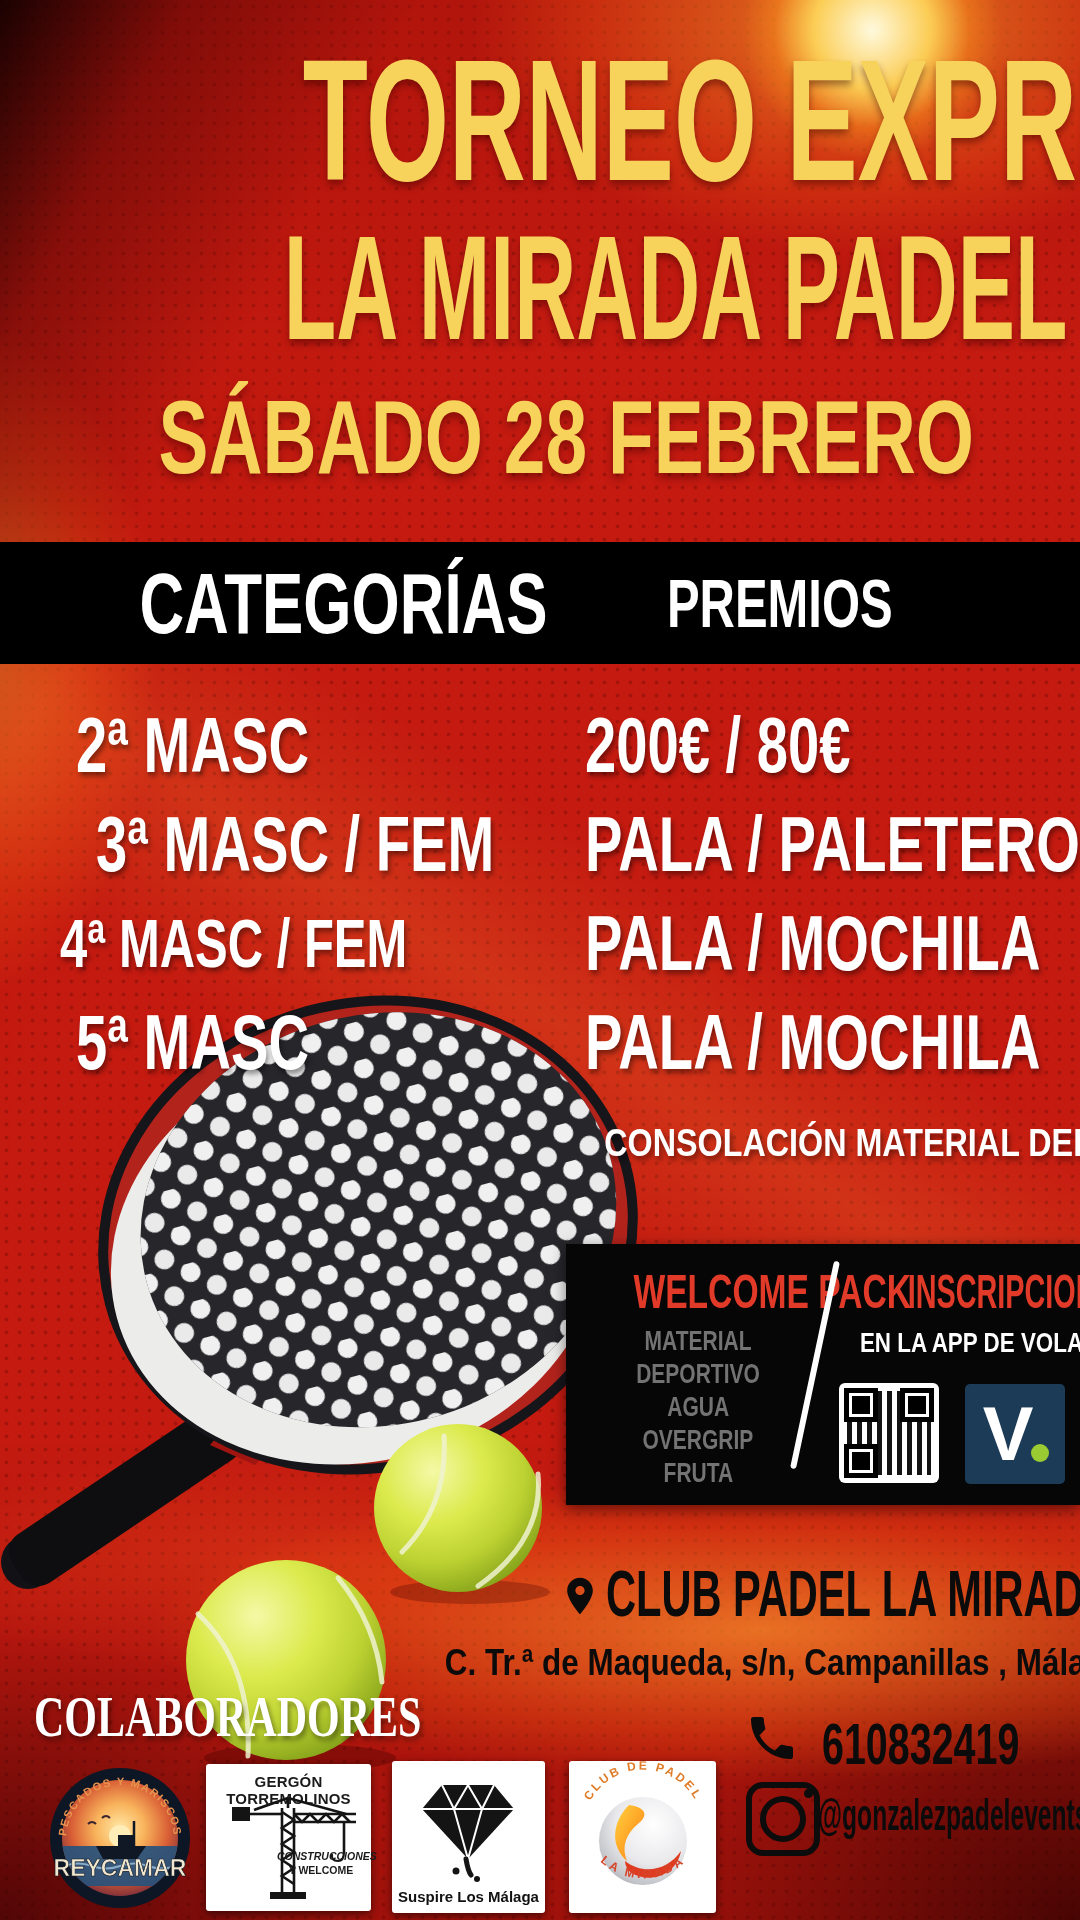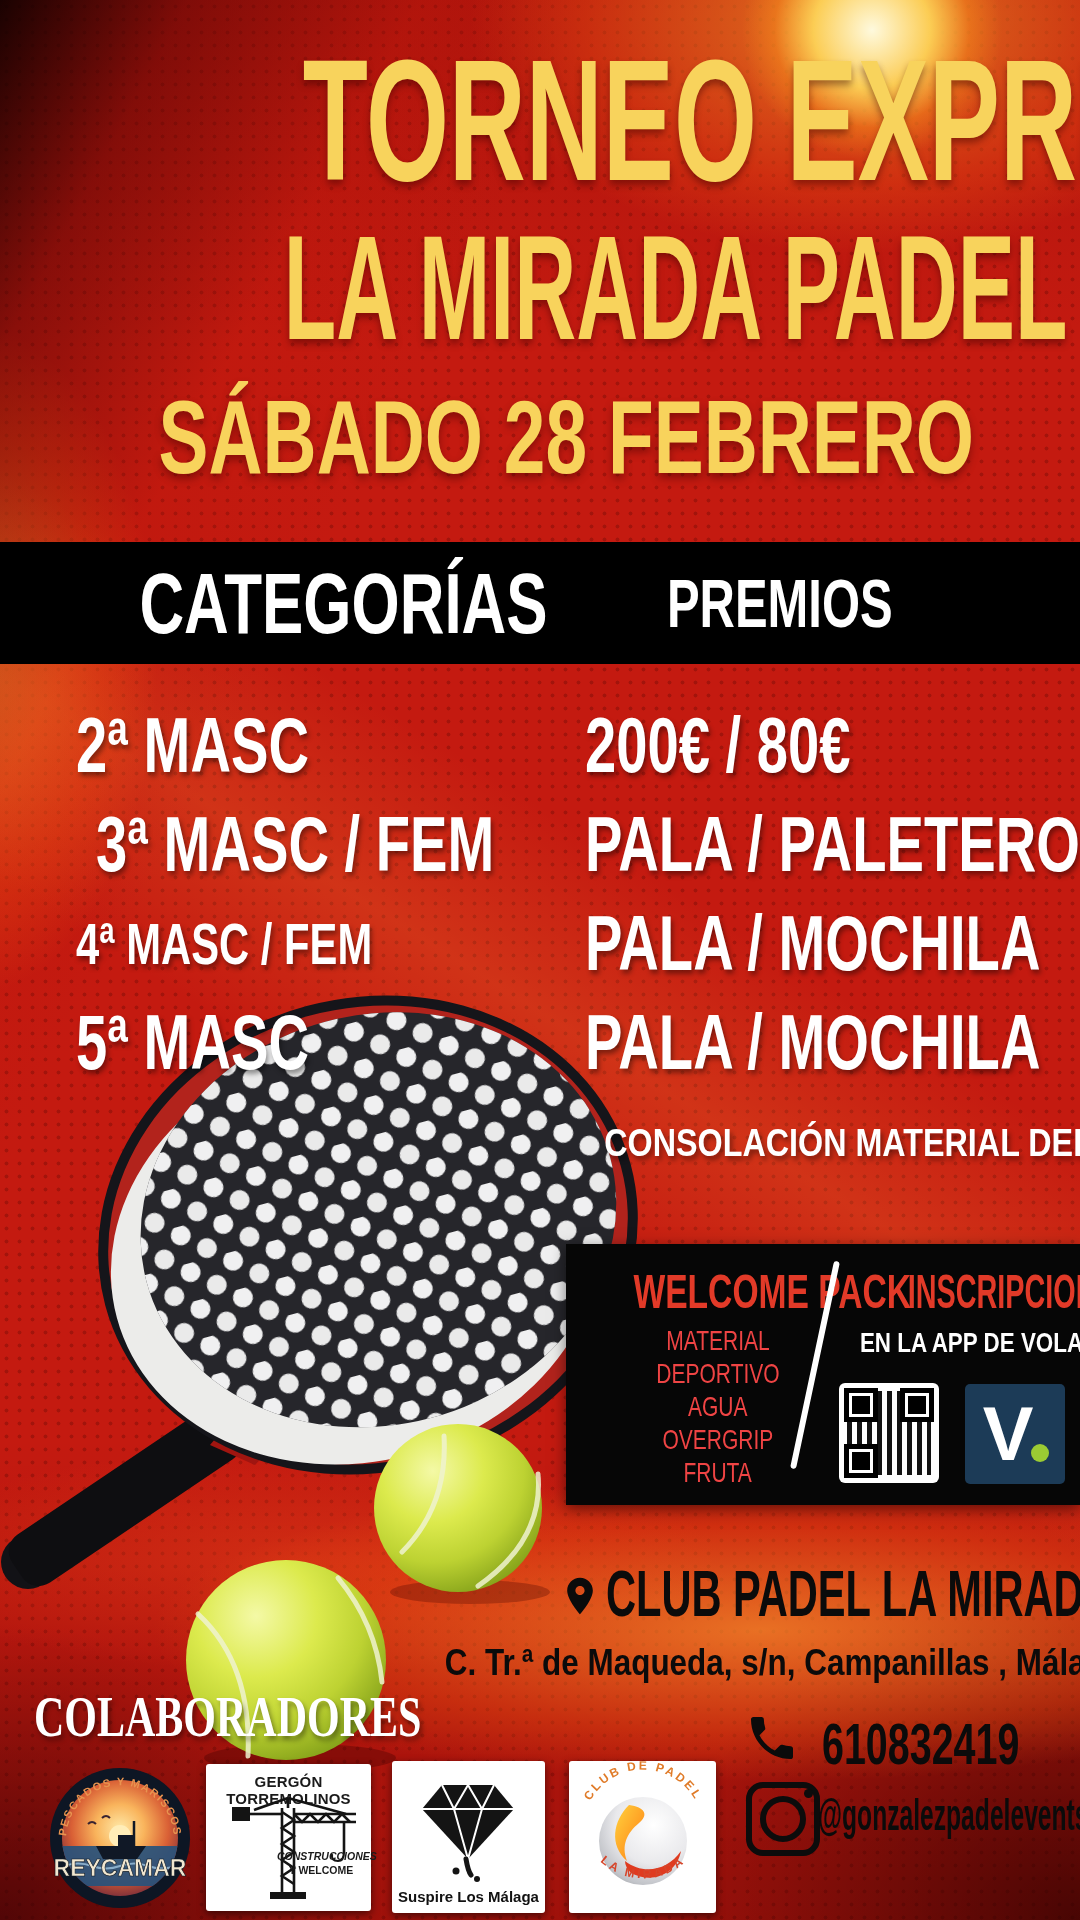--- a/index.html
+++ b/index.html
@@ -25,22 +25,22 @@
   .cond{display:inline-block;}
   .o-left{transform-origin:left center;}
   .yellow{color:#f8d35c;text-shadow:0 5px 10px rgba(60,0,0,.45);}
   .shadowed{text-shadow:3px 4px 6px rgba(0,0,0,.4);}
   .band{position:absolute;left:0;top:542px;width:1080px;height:122px;background:#000;}
   .band .tx{top:0;line-height:122px;}
   .wbox{position:absolute;left:566px;top:1244px;width:514px;height:261px;background:#060606;
     box-shadow:0 4px 14px rgba(0,0,0,.5);}
   .wp-title{position:absolute;left:8px;top:24px;width:256px;text-align:center;color:#e23a28;
     font-size:48px;line-height:48px;font-weight:bold;white-space:nowrap;}
-  .wp-items{position:absolute;left:24px;top:80px;width:256px;text-align:center;color:#ef4444;
-    font-weight:normal;font-size:28px;line-height:33px;}
+  .wp-items{position:absolute;left:4px;top:80px;width:256px;text-align:center;color:#737373;
+    font-weight:bold;font-size:28px;line-height:33px;}
   .slash{position:absolute;left:246px;top:15px;width:6px;height:212px;background:#fff;
     border-radius:3px;transform:rotate(12deg);}
   .ins-title{position:absolute;left:266px;top:24px;width:248px;text-align:center;color:#e23a28;
     font-size:48px;line-height:48px;font-weight:bold;white-space:nowrap;}
   .ins-sub{position:absolute;left:266px;top:84px;width:248px;text-align:center;color:#fff;
     font-size:28px;line-height:30px;font-weight:bold;white-space:nowrap;}
   .qr{position:absolute;left:273px;top:139px;width:100px;height:100px;background:#fff;border-radius:6px;}
   .qr-noise{position:absolute;inset:8px;
     background-image:repeating-linear-gradient(0deg,#000 0 5px,transparent 5px 10px),
                      repeating-linear-gradient(90deg,#000 0 5px,#fff 5px 10px);
@@ -124,21 +124,21 @@
     <div class="tx" style="left:60px;width:440px;text-align:center;font-size:86px;">
       <span class="cond" style="transform:scaleX(.72);">CATEGORÍAS</span>
     </div>
     <div class="tx" style="left:580px;width:400px;text-align:center;font-size:68px;">
       <span class="cond" style="transform:scaleX(.72);">PREMIOS</span>
     </div>
   </div>
 
   <div class="tx shadowed" style="left:76px;top:696px;font-size:78px;line-height:99px;"><span class="cond o-left" style="transform:scaleX(.72);">2ª MASC</span></div>
   <div class="tx shadowed" style="left:76px;top:795px;font-size:78px;line-height:99px;margin-left:20px;"><span class="cond o-left" style="transform:scaleX(.72);">3ª MASC / FEM</span></div>
-  <div class="tx shadowed" style="left:76px;top:894px;font-size:58px;line-height:99px;"><span class="cond o-left" style="transform:scaleX(.72);">4ª MASC / FEM</span></div>
+  <div class="tx shadowed" style="left:60px;top:894px;font-size:68px;line-height:99px;"><span class="cond o-left" style="transform:scaleX(.72);">4ª MASC / FEM</span></div>
   <div class="tx shadowed" style="left:76px;top:993px;font-size:78px;line-height:99px;"><span class="cond o-left" style="transform:scaleX(.72);">5ª MASC</span></div>
 
   <div class="tx shadowed" style="left:585px;top:696px;font-size:78px;line-height:99px;"><span class="cond o-left" style="transform:scaleX(.72);">200€ / 80€</span></div>
   <div class="tx shadowed" style="left:585px;top:795px;font-size:78px;line-height:99px;"><span class="cond o-left" style="transform:scaleX(.72);">PALA / PALETERO</span></div>
   <div class="tx shadowed" style="left:585px;top:894px;font-size:78px;line-height:99px;"><span class="cond o-left" style="transform:scaleX(.72);">PALA / MOCHILA</span></div>
   <div class="tx shadowed" style="left:585px;top:993px;font-size:78px;line-height:99px;"><span class="cond o-left" style="transform:scaleX(.72);">PALA / MOCHILA</span></div>
 
   <div class="tx shadowed" style="left:550px;top:1122px;width:530px;text-align:center;font-size:38px;line-height:42px;">
     <span class="cond" style="transform:scaleX(.85);">CONSOLACIÓN MATERIAL DEPORTIVO</span>
   </div>

